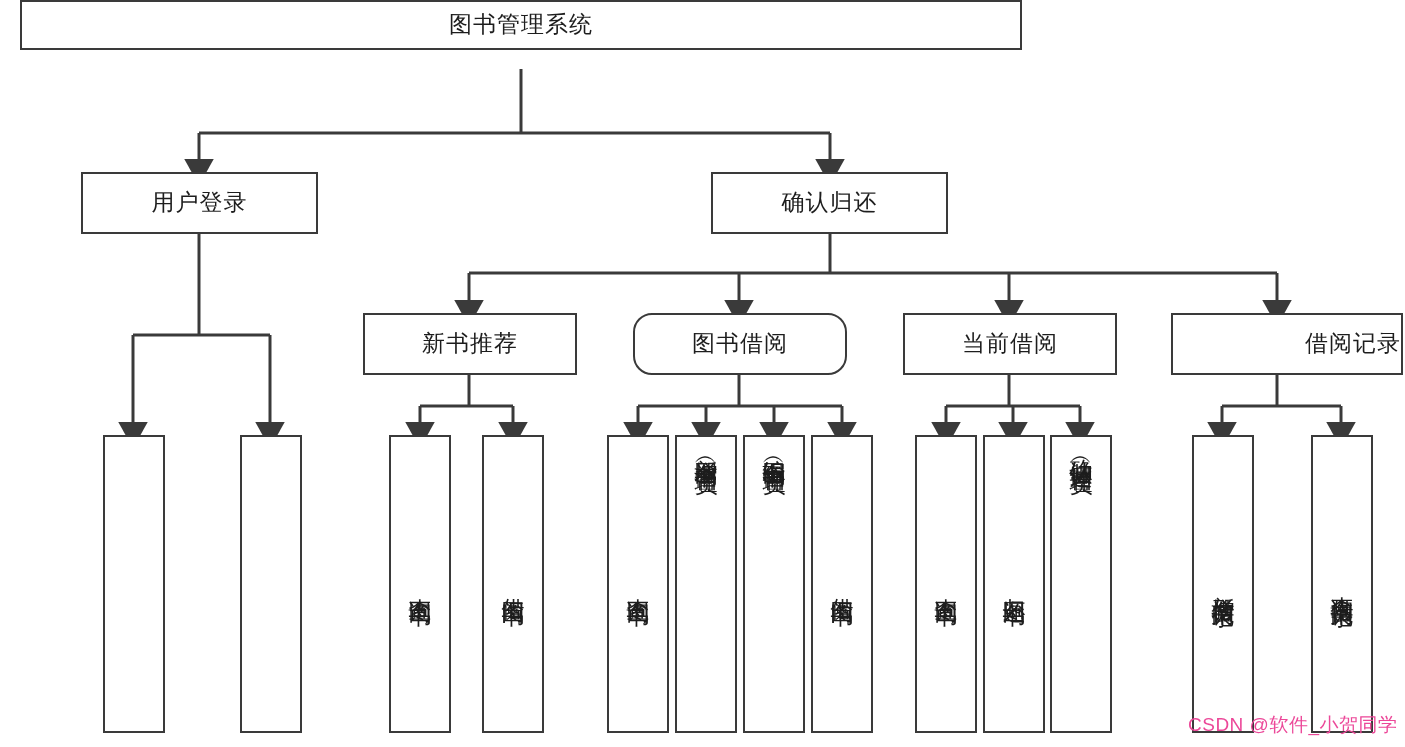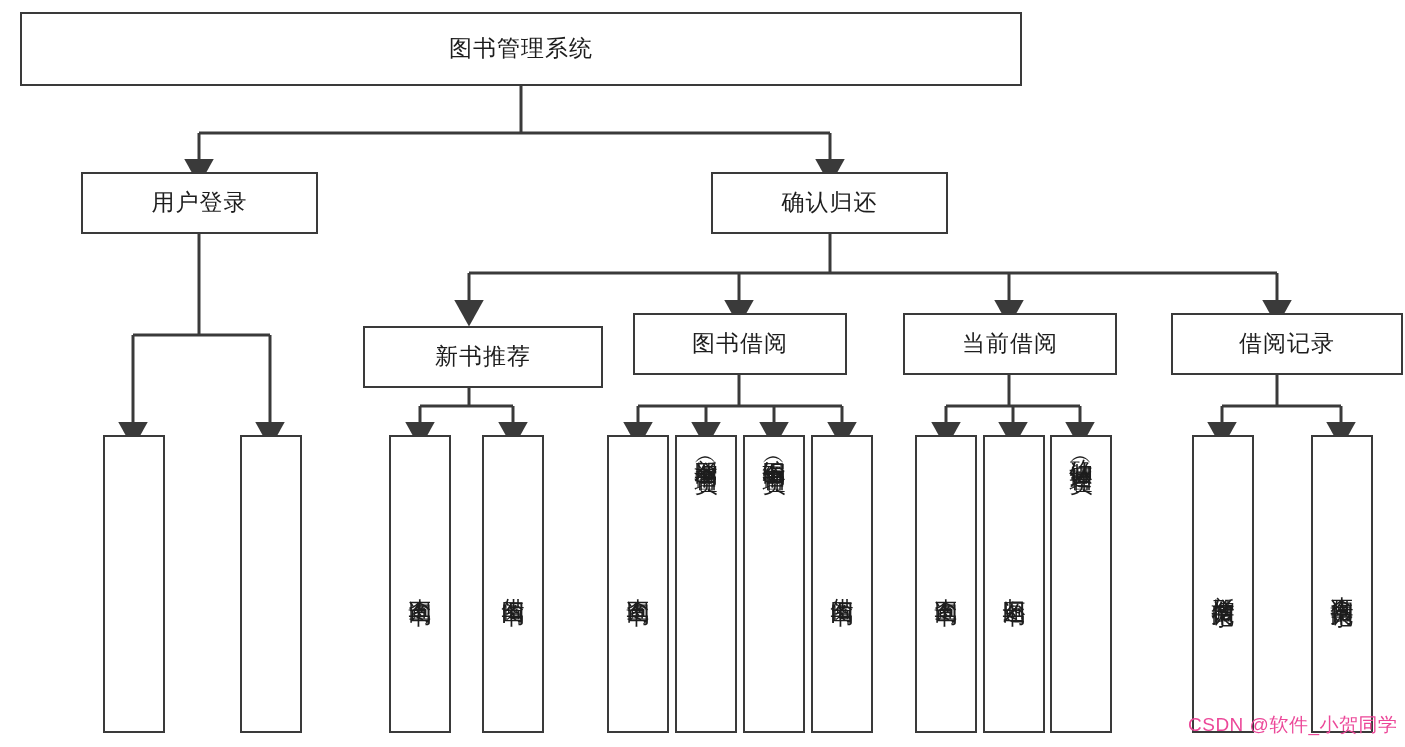--- a/index.html
+++ b/index.html
@@ -75,41 +75,41 @@
       <path d="M1013,406 L1013,426" marker-end="url(#arw)"></path>
       <path d="M1080,406 L1080,426" marker-end="url(#arw)"></path>
 
       <path d="M1277,375 L1277,406"></path>
       <path d="M1222,406 L1341,406"></path>
       <path d="M1222,406 L1222,426" marker-end="url(#arw)"></path>
       <path d="M1341,406 L1341,426" marker-end="url(#arw)"></path>
     </g>
   </svg>
 
-  <div class="node" style="left:20px;top:12px;width:1002px;height:74px;">
+  <div class="node" style="left:20px;top:0;width:1002px;height:50px;">
     <span class="lbl">图书管理系统</span>
   </div>
 
   <div class="node" style="left:81px;top:172px;width:237px;height:62px;">
     <span class="lbl">用户登录</span>
   </div>
   <div class="node" style="left:711px;top:172px;width:237px;height:62px;">
     <span class="lbl">确认归还</span>
   </div>
 
-  <div class="node" style="left:363px;top:326px;width:240px;height:62px;">
+  <div class="node" style="left:363px;top:313px;width:214px;height:62px;">
     <span class="lbl">新书推荐</span>
   </div>
-  <div class="node" style="left:633px;top:313px;width:214px;height:62px;">
+  <div class="node" style="left:633px;top:313px;width:214px;height:62px;border-radius:19px;">
     <span class="lbl">图书借阅</span>
   </div>
   <div class="node" style="left:903px;top:313px;width:214px;height:62px;">
     <span class="lbl">当前借阅</span>
   </div>
-  <div class="node" style="left:1171px;top:313px;width:232px;height:62px;">
+  <div class="node" style="left:1171px;top:313px;width:232px;height:62px;justify-content:flex-end;">
     <span class="lbl">借阅记录</span>
   </div>
 
   <div class="leaf bottomed" style="left:103px;top:435px;width:62px;height:298px;">
     <span class="vlbl">用户登录</span>
   </div>
   <div class="leaf bottomed" style="left:240px;top:435px;width:62px;height:298px;">
     <span class="vlbl">注销登录</span>
   </div>
 

